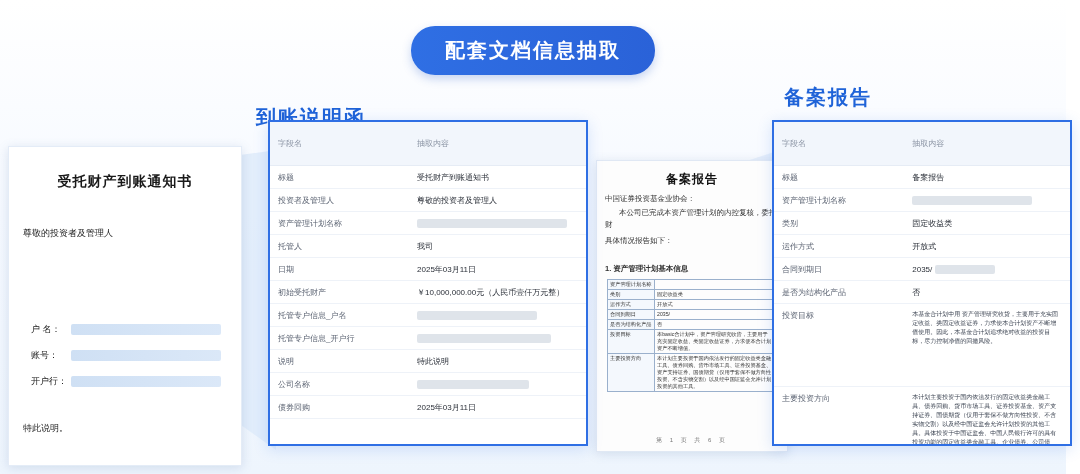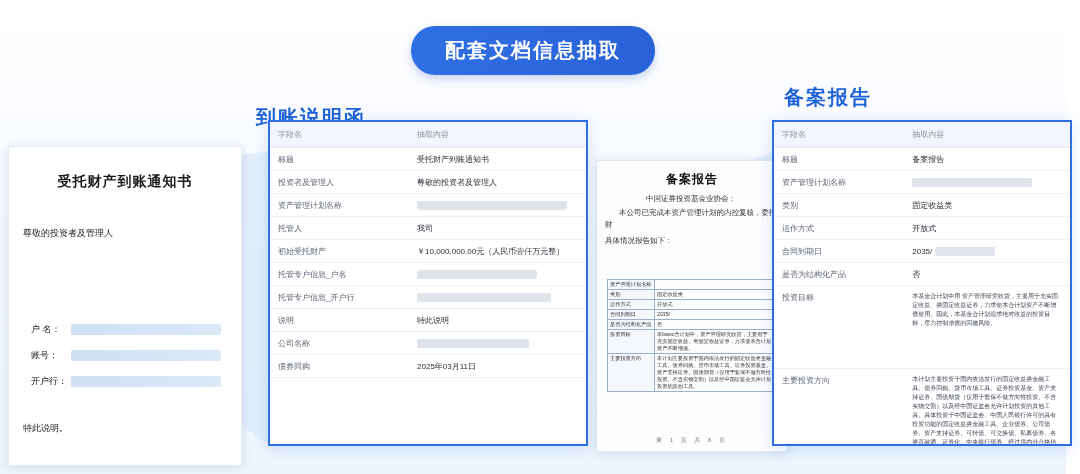--- a/index.html
+++ b/index.html
@@ -128,21 +128,21 @@
     color: #111;
     letter-spacing: 1px;
   }
   #src-mid .m-line {
     position: absolute;
     left: 8px; right: 8px;
     font-size: 7.5px;
     color: #333;
     line-height: 12px;
   }
-  #src-mid .m-l1 { top: 32px; margin-left: 41px; }
+  #src-mid .m-l1 { top: 32px; }
   #src-mid .m-l2 { top: 46px; text-indent: 14px; }
   #src-mid .m-l3 { top: 60px; }
   #src-mid .m-l4 { top: 74px; }
   #src-mid .m-l6 { top: 102px; font-weight: bold; }
   #src-mid table.m-tbl {
     position: absolute;
     left: 10px; top: 118px;
     width: 168px;
     border-collapse: collapse;
     font-size: 5.2px;
@@ -183,21 +183,21 @@
     width: 100%;
     border-collapse: collapse;
     table-layout: fixed;
   }
   .panel th {
     background: #f2f6fc;
     color: #8a93a3;
     font-size: 8px;
     font-weight: normal;
     text-align: left;
-    padding: 7px 8px;
+    padding: 16px 8px;
     border-bottom: 1px solid #e6ecf5;
   }
   .panel td {
     font-size: 8px;
     color: #2a2f38;
     padding: 0 8px;
     height: 22px;
     border-bottom: 1px solid #eef2f8;
     vertical-align: middle;
     overflow: hidden;
@@ -252,20 +252,21 @@
       </div>
     </div>
     <div class="doc-foot">特此说明。</div>
   </div>
 
   <div class="src-doc" id="src-mid">
     <div class="m-title">备案报告</div>
     <div class="m-line m-l1">中国证券投资基金业协会：</div>
     <div class="m-line m-l2">本公司已完成本资产管理计划的内控复核，委托财</div>
     <div class="m-line m-l4">具体情况报告如下：</div>
+    <div class="m-line m-l6">1. 资产管理计划基本信息</div>
     <table class="m-tbl">
       <tbody>
           <tr>
         <td class="k">资产管理计划名称</td>
         <td></td>
       </tr>
       <tr>
         <td class="k">类别</td>
         <td>固定收益类</td>
       </tr>
@@ -317,20 +318,24 @@
         </tr>
         <tr>
           <td class="k">资产管理计划名称</td>
           <td><span class="redact" style="width:150px"></span></td>
         </tr>
         <tr>
           <td class="k">托管人</td>
           <td>我司</td>
         </tr>
         <tr>
+          <td class="k">日期</td>
+          <td>2025年03月11日</td>
+        </tr>
+        <tr>
           <td class="k">初始受托财产</td>
           <td>￥10,000,000.00元（人民币壹仟万元整）</td>
         </tr>
         <tr>
           <td class="k">托管专户信息_户名</td>
           <td><span class="redact" style="width:120px"></span></td>
         </tr>
         <tr>
           <td class="k">托管专户信息_开户行</td>
           <td><span class="redact" style="width:134px"></span></td>

